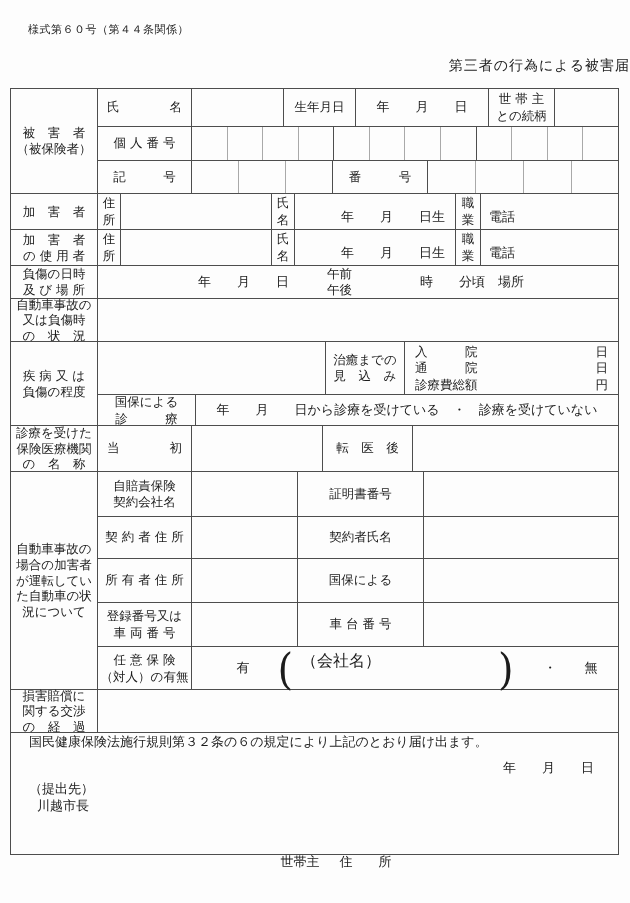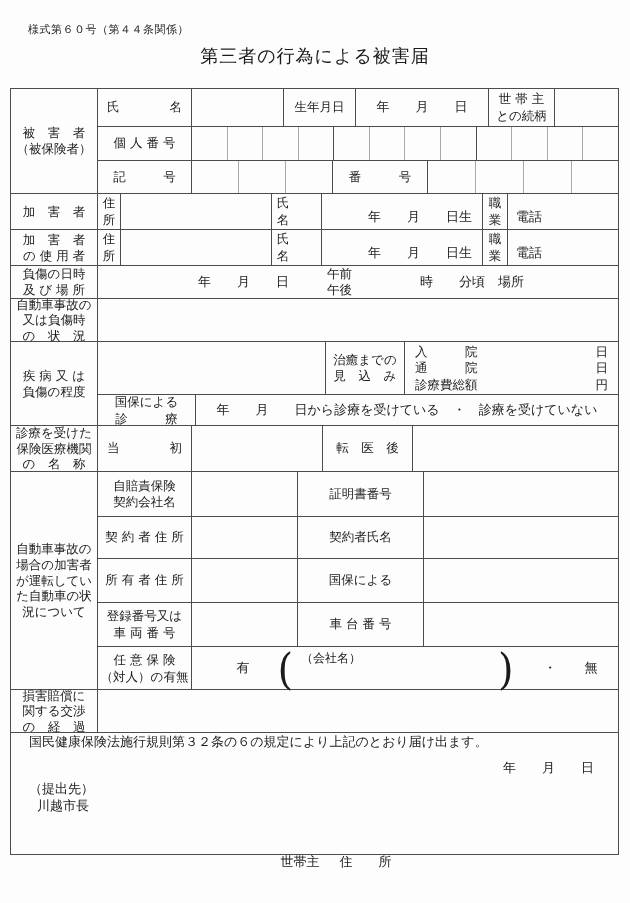--- a/index.html
+++ b/index.html
@@ -8,21 +8,21 @@
     --ink:#1b1b1b;
     --paper:#fdfdfd;
   }
   html,body{margin:0;padding:0;background:#fff;}
   .sheet{
     position:relative;width:630px;height:903px;background:var(--paper);
     font-family:"DejaVu Serif","Liberation Serif",serif;color:var(--ink);
     font-size:13px;overflow:hidden;
   }
   .formno{position:absolute;left:28px;top:22px;font-size:11px;letter-spacing:.5px;}
-  .title{position:absolute;left:0;top:44px;width:100%;text-align:center;font-size:18px;letter-spacing:1px;}
+  .title{position:absolute;left:0;top:57px;width:100%;text-align:right;font-size:14px;letter-spacing:1px;}
   .tbl{
     position:absolute;left:10px;top:88px;width:609px;height:767px;
     border:1px solid var(--bd);display:flex;flex-direction:column;box-sizing:border-box;
   }
   .sec{display:flex;box-sizing:border-box;flex:0 0 auto;}
   .sec + .sec{border-top:1px solid var(--bd);}
   .glabel{
     flex:0 0 87px;border-right:1px solid var(--bd);display:flex;align-items:center;justify-content:center;
     text-align:center;white-space:pre-line;line-height:1.25;font-size:12.5px;box-sizing:border-box;padding:1px;
   }
@@ -30,30 +30,30 @@
   .row{display:flex;box-sizing:border-box;flex:0 0 auto;}
   .row + .row{border-top:1px solid var(--bd);}
   .cell{
     border-left:1px solid var(--bd);box-sizing:border-box;display:flex;align-items:center;justify-content:center;
     white-space:pre-line;text-align:center;line-height:1.3;flex:0 0 auto;min-width:0;
   }
   .row > .cell:first-child{border-left:none;}
   .lt{border-left-color:var(--bdlt) !important;}
   .lab{font-size:12.5px;}
   .fl{flex:1 1 auto !important;}
-  .bse{align-items:flex-end;justify-content:flex-end;padding:0 10px 3px 0;margin-left:27px;}
+  .bse{align-items:flex-end;justify-content:flex-end;padding:0 10px 3px 0;}
   .phn{align-items:flex-end;justify-content:flex-start;padding:0 0 3px 8px;}
   .inj{display:flex;align-items:center;flex:1;}
   .stack{white-space:pre-line;text-align:center;line-height:1.25;font-size:12.5px;}
   .costcol{flex-direction:column;justify-content:space-evenly;align-items:stretch;padding:2px 0;}
   .hline{display:flex;justify-content:space-between;padding:0 10px;font-size:12.5px;}
   .ins{display:flex;align-items:center;flex:1;}
   .paren{font-size:40px;font-weight:400;line-height:.85;transform:scaleY(1.05);}
   .cobox{width:205px;height:38px;display:flex;align-items:flex-start;justify-content:flex-start;
-         padding:1px 0 0 8px;font-size:12px;box-sizing:border-box;}
+         padding:1px 0 0 8px;font-size:16px;box-sizing:border-box;}
   .footer{flex:1;position:relative;font-size:13px;}
   .fitem{position:absolute;white-space:pre;}
   .hhline{line-height:1.4;white-space:pre;}
 </style>
 </head>
 <body>
 
 <div class="sheet">
   <div class="formno">様式第６０号（第４４条関係）</div>
   <div class="title">第三者の行為による被害届</div>

